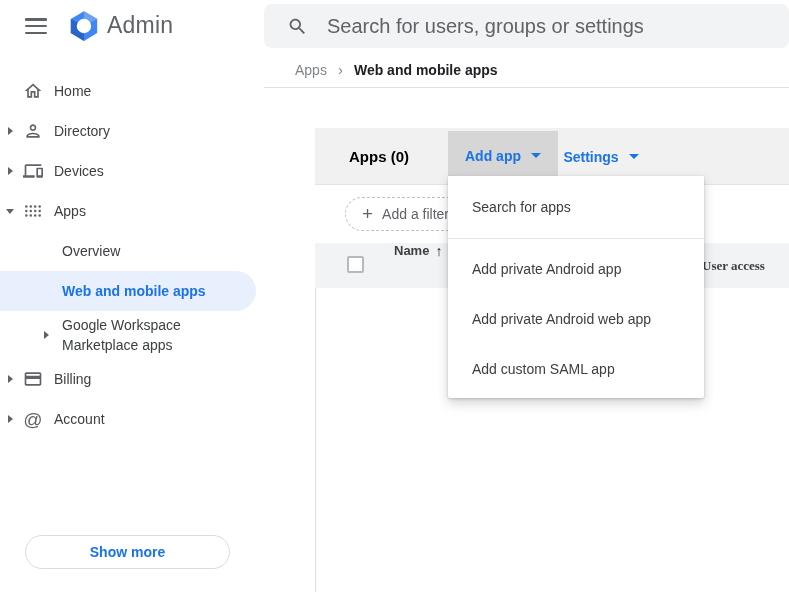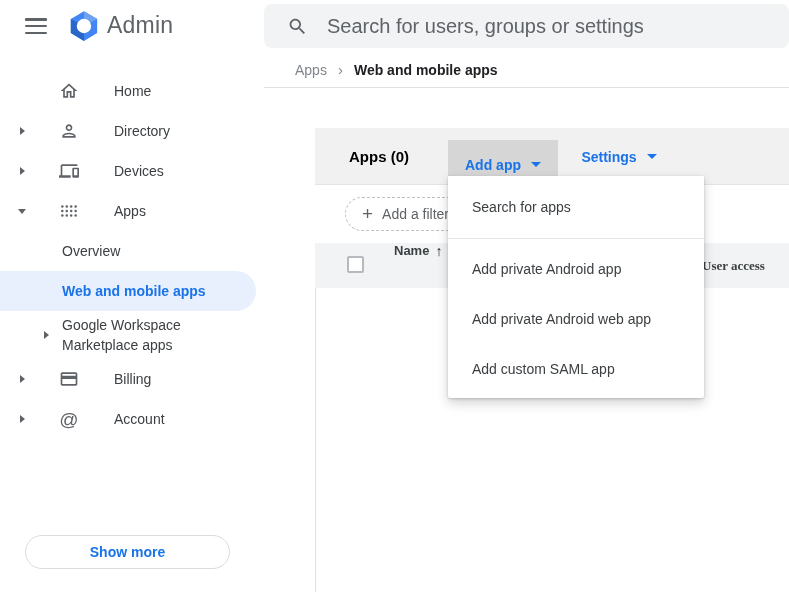--- a/index.html
+++ b/index.html
@@ -18,21 +18,21 @@
   .brand { position:absolute; left:107px; top:12px; font-size:23px; color:#5f6368; letter-spacing:.2px; }
   .searchbar { position:absolute; left:264px; top:4px; width:525px; height:44px; background:#f1f3f4; border-radius:8px; display:flex; align-items:center; }
   .searchbar svg { margin-left:23px; flex:0 0 auto; }
   .searchbar input { border:none; outline:none; background:transparent; margin-left:19px; width:430px; font-size:20px; color:#0c4a6e; font-family:"Liberation Sans", sans-serif; }
   .searchbar input::placeholder { color:#5f6368; opacity:1; }
 
   
   .sidebar { position:absolute; left:0; top:52px; width:264px; height:540px; background:#fff; padding-top:19px; }
   .nav-row { display:flex; align-items:center; height:40px; cursor:pointer; font-size:14px; color:#3c4043; position:relative; }
   .nav-row .chev-slot { width:20px; display:flex; justify-content:center; padding-left:0; }
-  .nav-row.top { padding-left:12px;gap:24px; }
+  .nav-row.top { padding-left:0; }
   .nav-row.top .icon-slot { width:22px; margin-left:2px; margin-right:10px; display:flex; justify-content:center; }
   .nav-row.sub { padding-left:62px; }
   .nav-row.sub-exp { padding-left:44px; }
   .nav-row.sub-exp .chev-slot { width:18px; justify-content:flex-start; }
   .nav-label { white-space:nowrap; }
   .nav-row.tall { height:48px; }
   .nav-label.wrap { white-space:normal; width:155px; line-height:20px; }
   .nav-row.selected { background:#e8f0fe; width:256px; border-radius:0 20px 20px 0; }
   .nav-row.selected .nav-label { color:#1a73e8; font-weight:bold; }
   .tri-right { width:0; height:0; border-left:5px solid #5f6368; border-top:4px solid transparent; border-bottom:4px solid transparent; }
@@ -43,22 +43,22 @@
   
   .breadcrumb-bar { position:absolute; left:264px; top:52px; width:525px; height:36px; border-bottom:1px solid #e0e0e0; display:flex; align-items:center; padding-left:31px; }
   .crumb-parent { color:#80868b; font-size:14px; cursor:pointer; }
   .crumb-sep { color:#80868b; font-size:15px; margin:0 11px; }
   .crumb-current { color:#202124; font-size:14px; font-weight:bold; }
 
   .vline { position:absolute; left:315px; top:128px; width:1px; height:464px; background:#e0e0e0; }
 
   .toolbar { position:absolute; left:315px; top:128px; width:474px; height:57px; background:#f1f1f1; border-bottom:1px solid #e4e4e4; }
   .toolbar-title { position:absolute; left:34px; top:0; height:57px; display:flex; align-items:center; font-size:15px; font-weight:bold; color:#000000; }
-  .btn-addapp { position:absolute; left:133px; top:12px; width:110px; height:49px; background:#d6d6d6; border:none; display:flex; align-items:center; justify-content:center; gap:10px; cursor:pointer; font-family:"Liberation Sans", sans-serif; }
-  .btn-settings { position:absolute; left:254px; top:0; width:100px; height:57px; background:transparent; border:none; display:flex; align-items:center; justify-content:center; gap:10px; cursor:pointer; font-family:"Liberation Sans", sans-serif; }
+  .btn-addapp { position:absolute; left:133px; top:3px; width:110px; height:49px; background:#d6d6d6; border:none; display:flex; align-items:center; justify-content:center; gap:10px; cursor:pointer; font-family:"Liberation Sans", sans-serif; }
+  .btn-settings { position:absolute; left:236px; top:0; width:100px; height:57px; background:transparent; border:none; display:flex; align-items:center; justify-content:center; gap:10px; cursor:pointer; font-family:"Liberation Sans", sans-serif; }
   .blue-label { color:#1a73e8; font-size:14px; font-weight:bold; }
   .tri-down-blue { width:0; height:0; border-top:5px solid #1a73e8; border-left:5px solid transparent; border-right:5px solid transparent; }
 
   .filter-row { position:absolute; left:315px; top:185px; width:474px; height:58px; background:#fff; }
   .filter-chip { position:absolute; left:30px; top:12px; height:34px; border:1px dashed #bdc1c6; border-radius:17px; display:flex; align-items:center; padding:0 16px; gap:9px; color:#5f6368; font-size:14px; cursor:pointer; background:#fff; }
   .plus-glyph { font-size:19px; color:#5f6368; line-height:1; margin-top:-2px; }
 
   .table-header { position:absolute; left:315px; top:243px; width:474px; height:45px; background:#f1f3f4; }
   .checkbox { position:absolute; left:32px; top:13px; width:17px; height:17px; border:2px solid #b6b9be; border-radius:2px; background:#fff; cursor:pointer; }
   .col-name { position:absolute; left:79px; top:0; height:45px; display:flex; align-items:flex-start; gap:6px; font-size:13px; font-weight:bold; color:#3c4043; cursor:pointer; }

